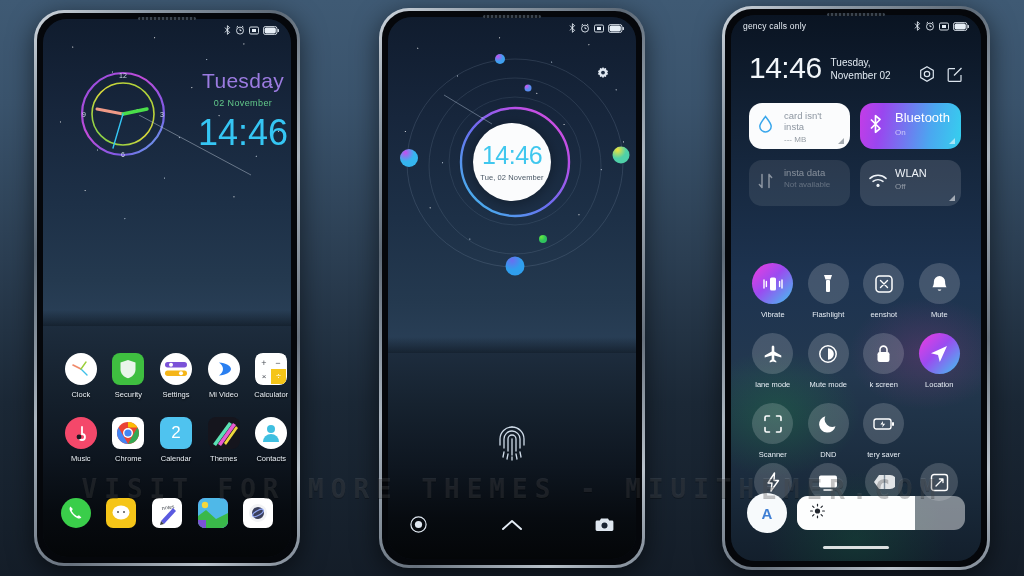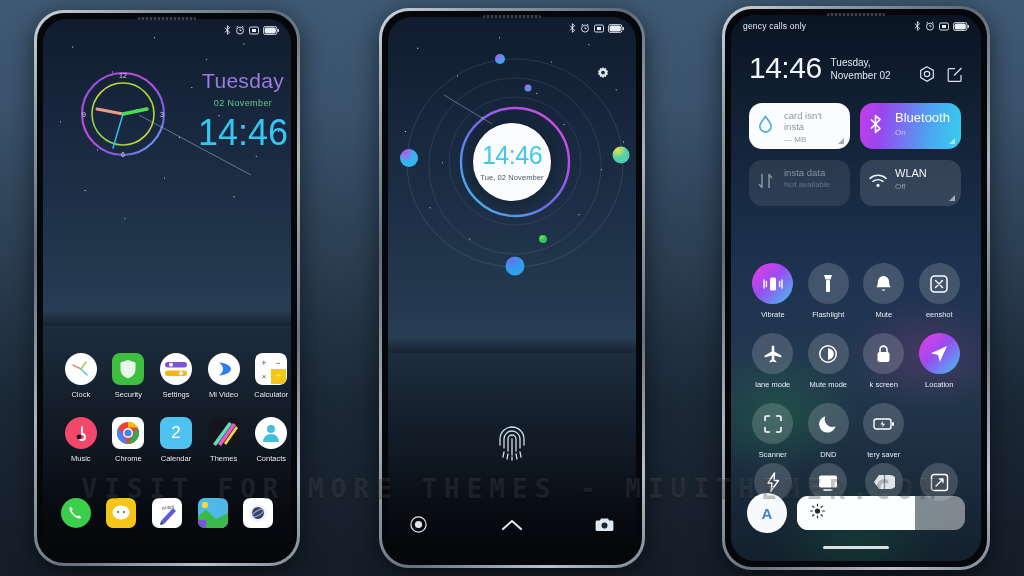--- a/index.html
+++ b/index.html
@@ -683,35 +683,35 @@
         <div class="togbtn">
           <svg width="18" height="20" viewBox="0 0 18 20">
                   <path d="M5 1h8l-1.5 4.5h-5z" fill="#fff"></path>
                   <rect x="7" y="6" width="4" height="12" rx="1" fill="#fff"></rect>
                 </svg>
         </div>
         <div class="toglabel">Flashlight</div>
       </div>
       <div class="togcell">
         <div class="togbtn">
+          <svg width="20" height="20" viewBox="0 0 20 20">
+                  <rect x="2" y="2" width="16" height="16" rx="3.5" fill="none" stroke="#fff" stroke-width="1.5"></rect>
+                  <path d="M6.5 6.5l7 7M13.5 6.5l-7 7" stroke="#fff" stroke-width="1.4" stroke-linecap="round"></path>
+                </svg>
+        </div>
+        <div class="toglabel">eenshot</div>
+      </div>
+      <div class="togcell">
+        <div class="togbtn">
           <svg width="19" height="20" viewBox="0 0 19 20">
                   <path d="M9.5 2a5.6 5.6 0 0 1 5.6 5.6c0 4 1.4 5.6 1.4 5.6H2.5s1.4-1.6 1.4-5.6A5.6 5.6 0 0 1 9.5 2z" fill="#fff"></path>
                   <path d="M7.6 15.4a2 2 0 0 0 3.8 0" fill="#fff"></path>
                 </svg>
         </div>
         <div class="toglabel">Mute</div>
-      </div>
-      <div class="togcell">
-        <div class="togbtn">
-          <svg width="20" height="20" viewBox="0 0 20 20">
-                  <rect x="2" y="2" width="16" height="16" rx="3.5" fill="none" stroke="#fff" stroke-width="1.5"></rect>
-                  <path d="M6.5 6.5l7 7M13.5 6.5l-7 7" stroke="#fff" stroke-width="1.4" stroke-linecap="round"></path>
-                </svg>
-        </div>
-        <div class="toglabel">eenshot</div>
       </div>
 
       <div class="togcell">
         <div class="togbtn">
           <svg width="20" height="20" viewBox="0 0 20 20">
                   <path d="M10 1.5c.8 0 1.3.8 1.3 1.8v4.3l7 4v2l-7-2v4l2 1.6v1.4L10 17.6l-3.3.9v-1.4l2-1.6v-4l-7 2v-2l7-4V3.3c0-1 .5-1.8 1.3-1.8z" fill="#fff"></path>
                 </svg>
         </div>
         <div class="toglabel">lane mode</div>
       </div>

